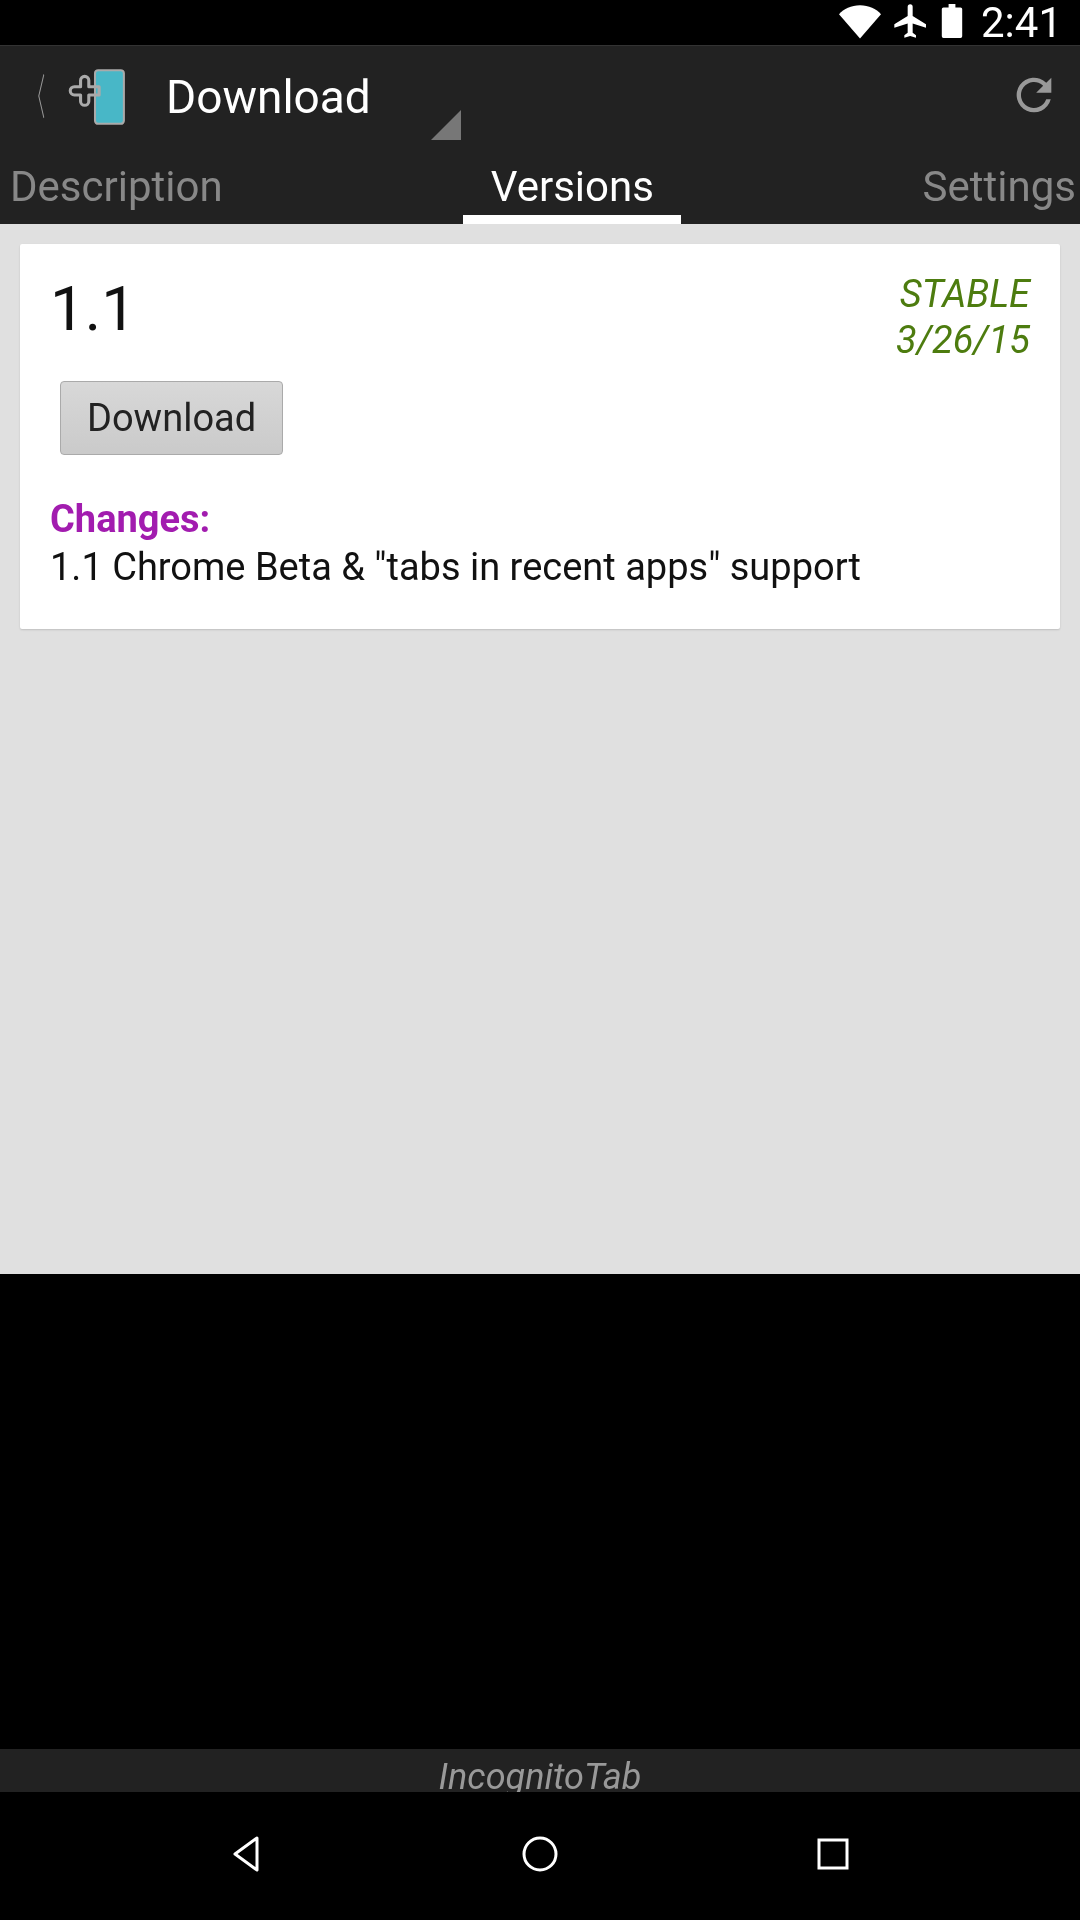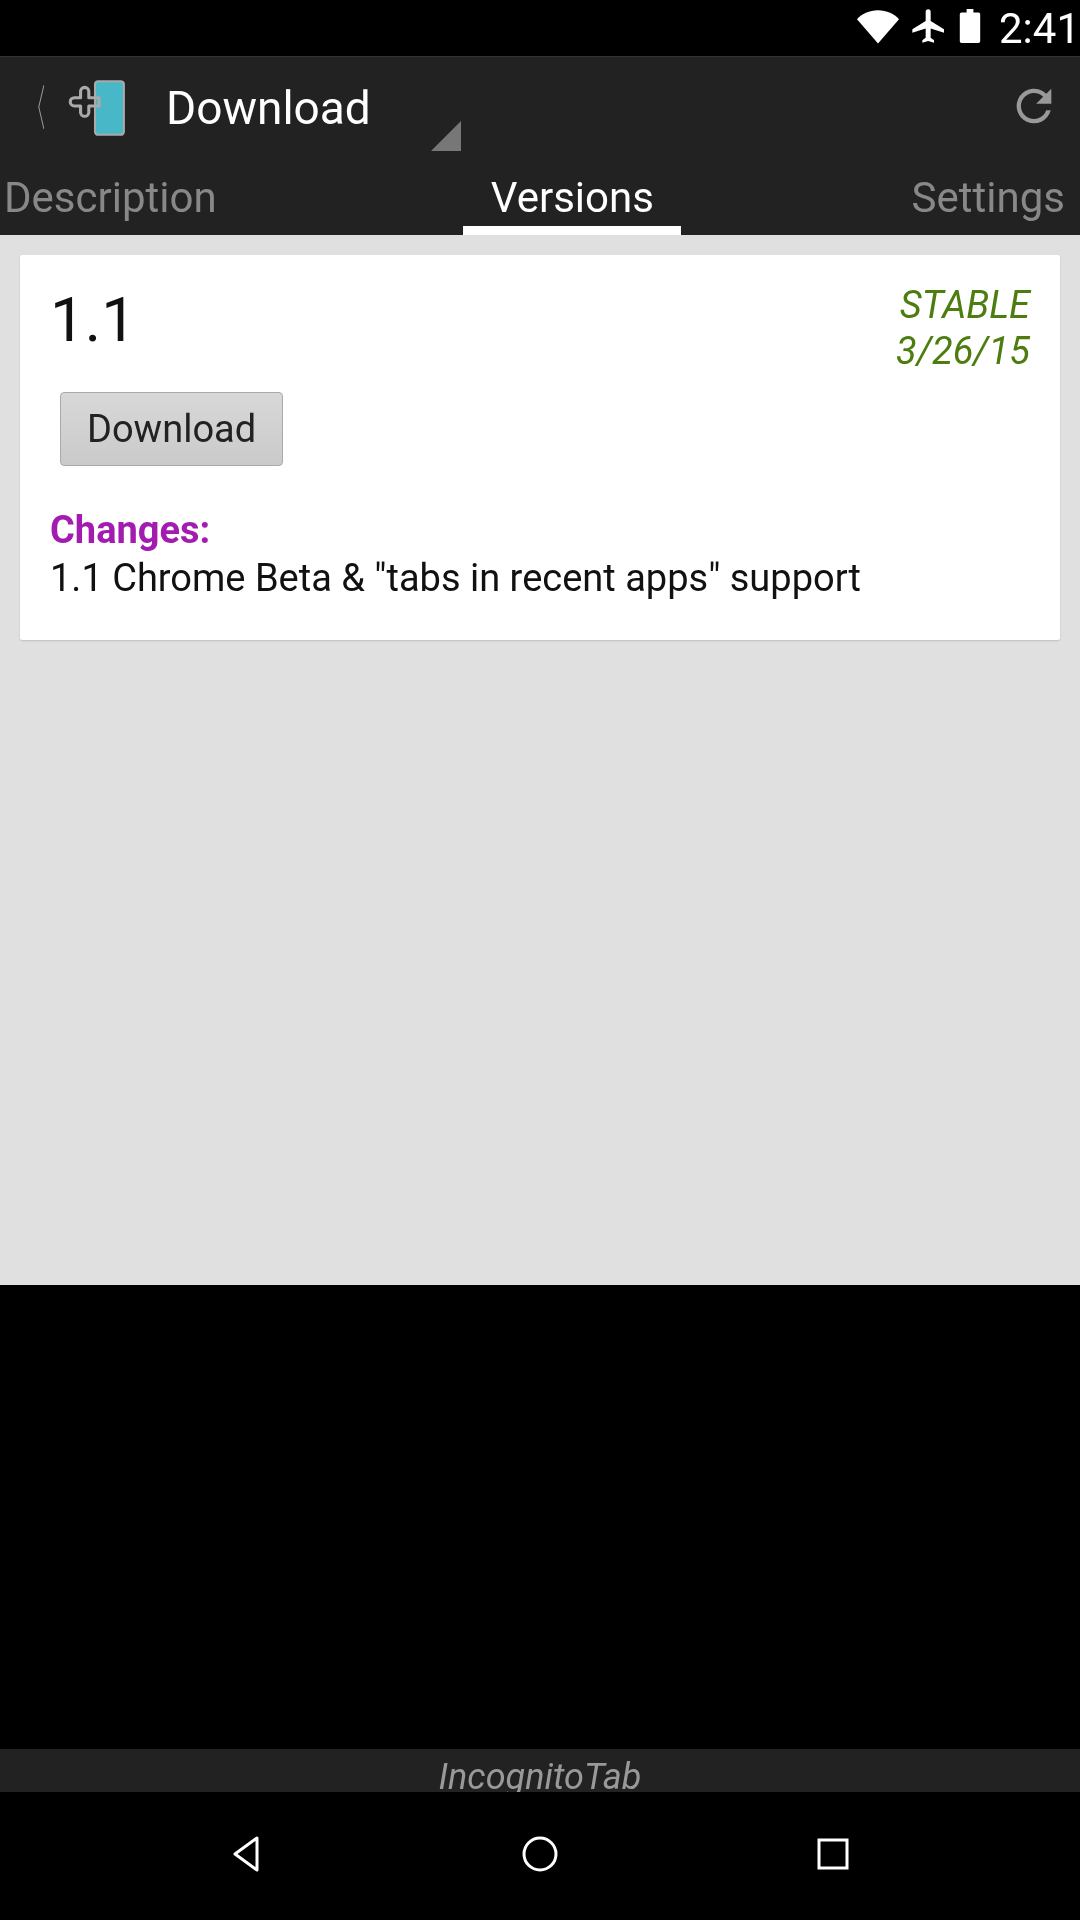--- a/index.html
+++ b/index.html
@@ -9,25 +9,26 @@
     }
     body {
       width: 1080px;
       height: 1920px;
       background: #000;
       font-family: Roboto, Arial, sans-serif;
       overflow: hidden;
       position: relative;
     }
     .status-bar {
-      height: 56px;
+      height: 45px;
       background: #000;
       display: flex;
       justify-content: flex-end;
       align-items: center;
+      padding-right: 18px;
       gap: 10px;
     }
     .wifi-icon svg { width: 42px; height: 42px; }
     .airplane-icon svg { width: 40px; height: 40px; }
     .battery-icon svg { width: 22px; height: 34px; }
     .status-time {
       color: #fff;
       font-size: 42px;
       font-weight: 400;
       margin-left: 8px;
@@ -90,23 +91,23 @@
     }
     .tab {
       height: 100%;
       display: flex;
       align-items: center;
       justify-content: center;
       color: #888;
       font-size: 42px;
       font-weight: 400;
     }
-    .tab-0 { width: 34%; justify-content: flex-start; padding-left: 4px; }
+    .tab-0 { width: 34%; justify-content: flex-start; padding-left: 10px; }
     .tab-1 { width: 38%; color: #fff; position: relative; }
-    .tab-2 { width: 28%; justify-content: flex-end; padding-right: 15px; }
+    .tab-2 { width: 28%; justify-content: flex-end; padding-right: 4px; }
     .tab-indicator {
       position: absolute;
       bottom: 0;
       left: 50%;
       transform: translateX(-50%);
       width: 218px;
       height: 9px;
       background: #fff;
     }
     .content-area {

